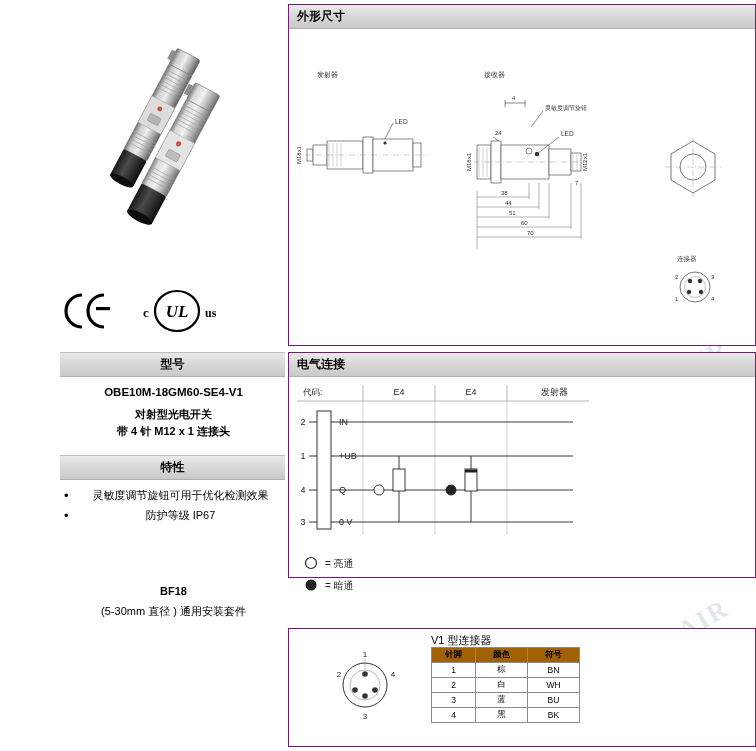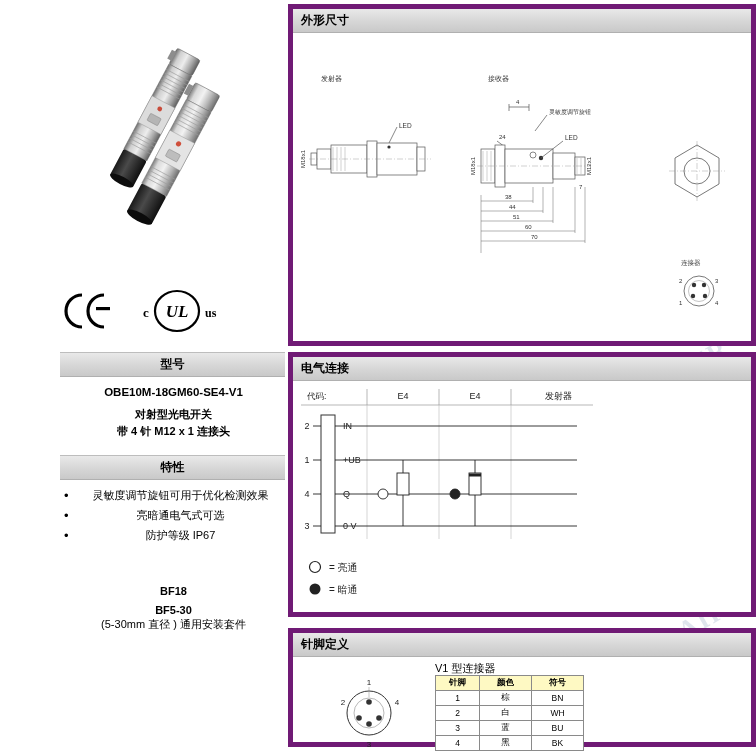--- a/index.html
+++ b/index.html
@@ -55,26 +55,26 @@
 
   .acc-sec { top:578px; }
   .acc-item { margin-top:7px; margin-left:2px; }
   .acc-name { font-weight:bold; font-size:11px; }
   .acc-text { font-size:11px; margin-top:1px; }
 
   
   .right-col {
     position:absolute; left:288px; top:0; width:468px; height:751px;
   }
-  .panel { position:absolute; left:0; width:468px; border:5px solid #701a75; background:#fff; }
+  .panel { position:absolute; left:0; width:468px; border:1px solid #701a75; background:#fff; }
   .panel > .bar { border-top:none; border-left:none; border-right:none; }
   .panel-body { position:relative; }
 
   #panel-dim { top:4px; height:342px; }
-  #panel-elec { top:352px; height:265px; }
+  #panel-elec { top:352px; height:226px; }
   #panel-pin { top:628px; height:119px; }
 
   
   .wm {
     position:absolute;
     font-family:"Liberation Serif", serif;
     font-weight:bold;
     color:rgba(150,168,196,0.30);
     letter-spacing:2px;
     transform:rotate(-30deg);
@@ -84,21 +84,21 @@
     font-size:26px;
   }
 
   table.pin {
     border-collapse:collapse; font-size:8.5px;
   }
   table.pin th, table.pin td {
     border:1px solid #8a8a8a; padding:1px 4px; text-align:center;
     background:#fff;
   }
-  table.pin th { background:#fef9c3; font-weight:bold; }
+  table.pin th { background:#a16207; font-weight:bold; }
 </style>
 </head>
 <body>
 
 <div class="page">
 
   <div class="wm" style="left:8px; top:95px;">CCLAIR</div>
   <div class="wm" style="left:60px; top:300px;">CCLAIR</div>
   <div class="wm" style="left:30px; top:520px;">CCLAIR</div>
   <div class="wm" style="left:330px; top:40px;">CCLAIR</div>
@@ -207,31 +207,29 @@
       <div class="model-desc">
         <div>对射型光电开关</div>
         <div>带 4 针 M12 x 1 连接头</div>
       </div>
     </div>
 
     <div class="sec feat-sec">
       <div class="bar">特性</div>
       <ul class="bullets">
         <li>灵敏度调节旋钮可用于优化检测效果</li>
-        <li>亮暗通电气式可选</li>
         <li>防护等级 IP67</li>
       </ul>
     </div>
 
     <div class="sec acc-sec">
       <div class="acc-item">
         <div class="acc-name">BF18</div>
       </div>
       <div class="acc-item">
-        <div class="acc-name">BF5-30</div>
         <div class="acc-text">(5-30mm 直径 ) 通用安装套件</div>
       </div>
     </div>
   </div>
 
   <div class="right-col">
 
     <div class="panel" id="panel-dim">
       <div class="bar">外形尺寸</div>
       <div class="panel-body">
@@ -420,21 +418,20 @@
             <circle cx="22" cy="186" r="5.5" fill="#fff" stroke="#222" stroke-width="1.2"></circle>
             <text x="36" y="190" font-size="10">= 亮通</text>
             <circle cx="22" cy="208" r="5.5" fill="#222"></circle>
             <text x="36" y="212" font-size="10">= 暗通</text>
           </g>
         </svg>
       </div>
     </div>
 
     <div class="panel" id="panel-pin">
-      <div class="bar">针脚定义</div>
       <div class="panel-body" style="height:95px;">
         <div style="position:absolute; left:142px; top:4px; font-size:11px;">V1 型连接器</div>
 
         <div style="position:absolute; left:24px; top:14px;">
           <svg width="110" height="80" viewBox="0 0 110 80">
             <g font-family="Liberation Sans, sans-serif" font-size="8" fill="#222">
               <circle cx="52" cy="42" r="22" fill="#fff" stroke="#333" stroke-width="1"></circle>
               <circle cx="52" cy="42" r="15" fill="#fff" stroke="#888" stroke-width="0.6"></circle>
               <circle cx="52" cy="31" r="2.8" fill="#333"></circle>
               <circle cx="42" cy="47" r="2.8" fill="#333"></circle>

